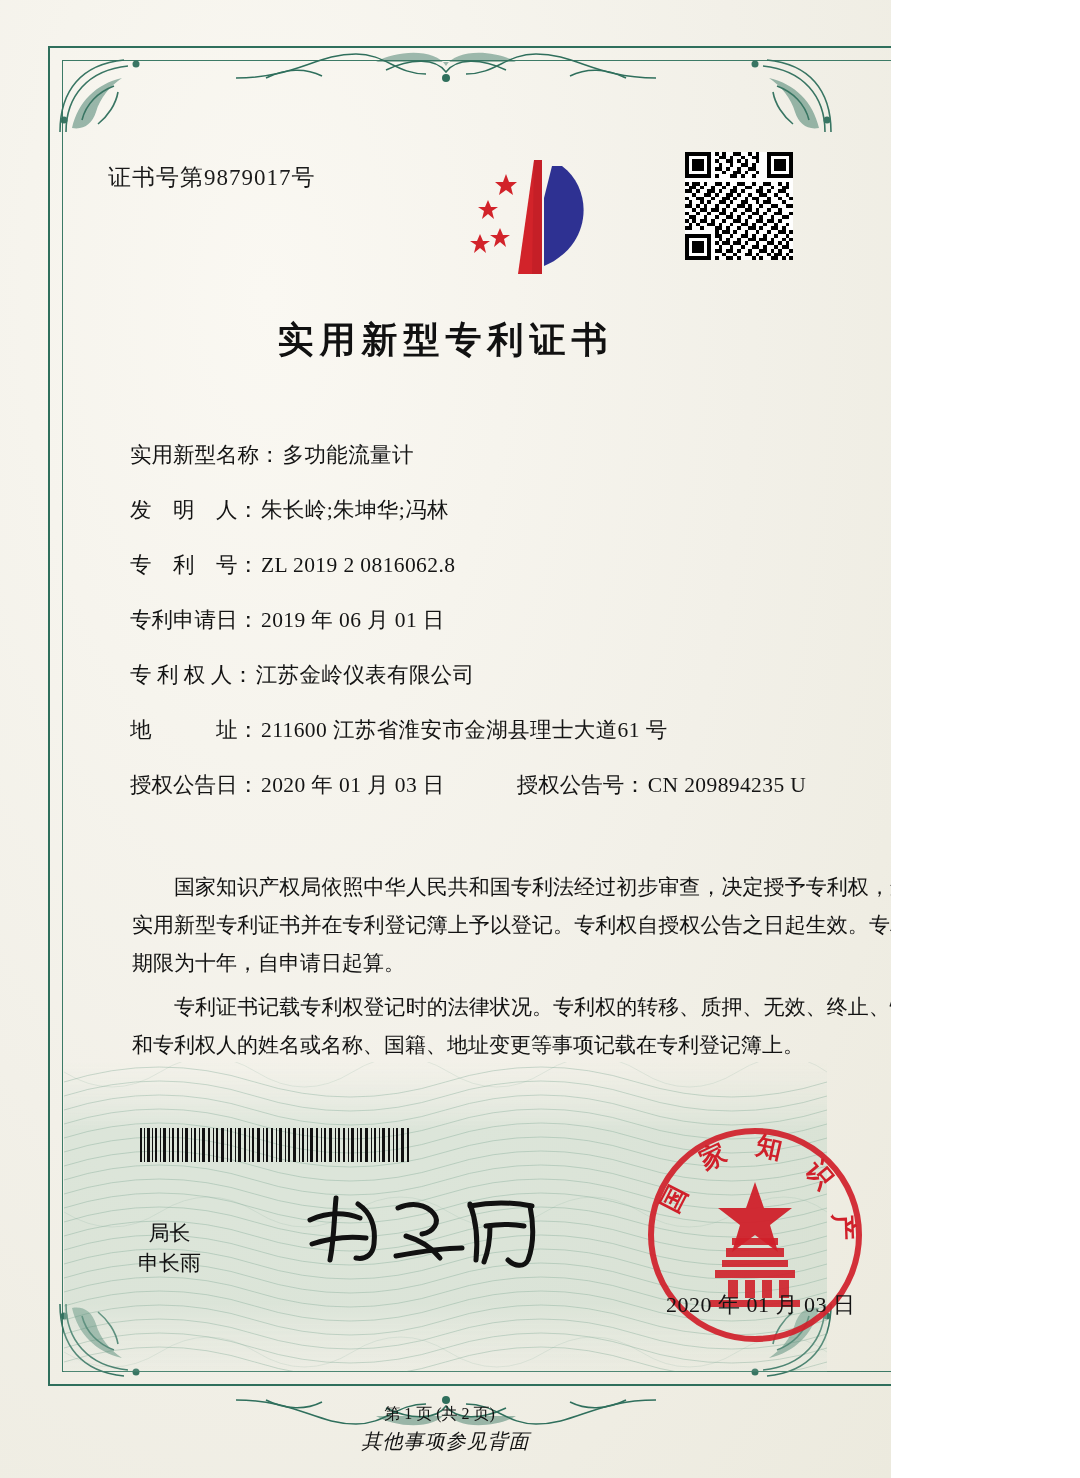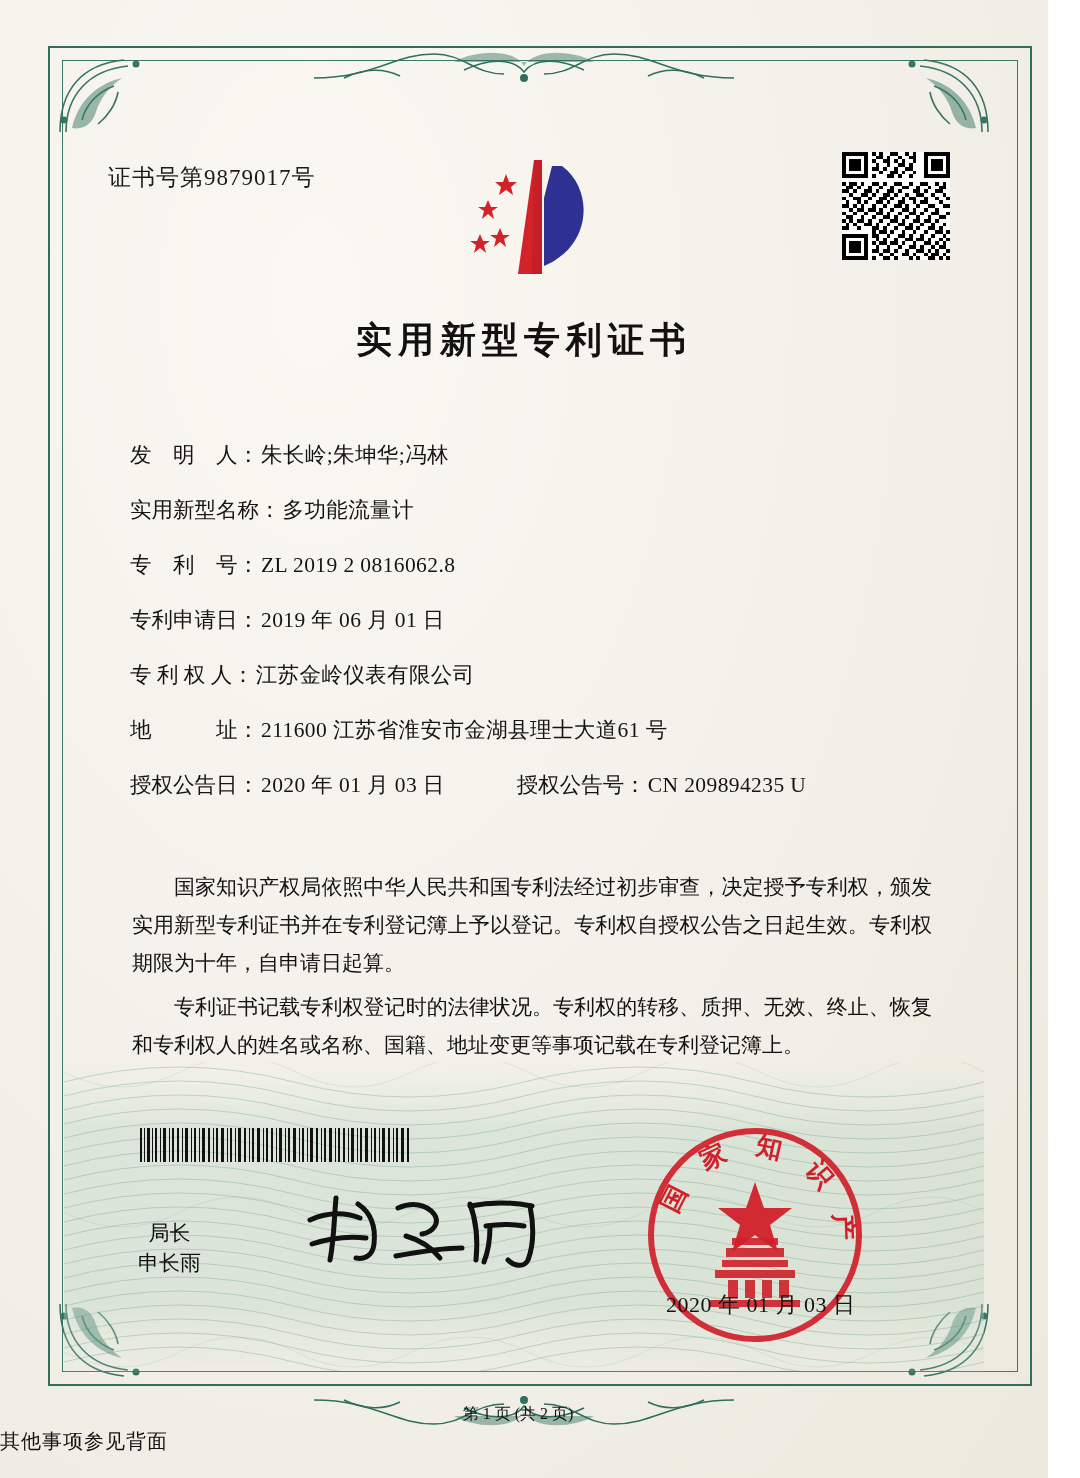--- a/index.html
+++ b/index.html
@@ -9,21 +9,21 @@
   }
   body {
     width: 1080px;
     height: 1478px;
     font-family: "Liberation Serif", serif;
     overflow: hidden;
   }
 
   .page {
     position: relative;
-    width: 1048px;
+    width: 891px;
     height: 1478px;
     background: #f3f1ea;
     background-image:
       radial-gradient(ellipse at 30% 20%, #faf8f2 0%, #f2f0e8 55%, #eceade 100%);
     overflow: hidden;
   }
 
   
   .border-outer {
     position: absolute;
@@ -230,24 +230,25 @@
     top: 1368px;
     text-align: center;
     font-size: 16px;
     color: #111;
     margin-top: 36px;
   }
   .footnote {
     position: absolute;
     left: 0; right: 0;
     top: 1428px;
-    text-align: left;
+    text-align: center;
     font-size: 20px;
     color: #111;
     letter-spacing: 1px;
+    font-style: italic;
   }
 </style>
 </head>
 <body>
 
 <div class="page">
 
   <div class="border-outer"></div>
   <div class="border-inner"></div>
 
@@ -569,26 +570,26 @@
           <rect x="26" y="28" width="1" height="1"></rect>
           <rect x="28" y="28" width="1" height="1"></rect>
       </g>
     </svg>
   </div>
 
   <div class="title">实用新型专利证书</div>
 
   <div class="fields">
     <div class="field-row">
+      <span class="field-label">实用新型名称：</span>
+      <span class="field-value">多功能流量计</span>
+    </div>
+    <div class="field-row">
       <span class="field-label">发　明　人：</span>
       <span class="field-value">朱长岭;朱坤华;冯林</span>
-    </div>
-    <div class="field-row">
-      <span class="field-label">实用新型名称：</span>
-      <span class="field-value">多功能流量计</span>
     </div>
     <div class="field-row">
       <span class="field-label">专　利　号：</span>
       <span class="field-value">ZL 2019 2 0816062.8</span>
     </div>
     <div class="field-row">
       <span class="field-label">专利申请日：</span>
       <span class="field-value">2019 年 06 月 01 日</span>
     </div>
     <div class="field-row">

